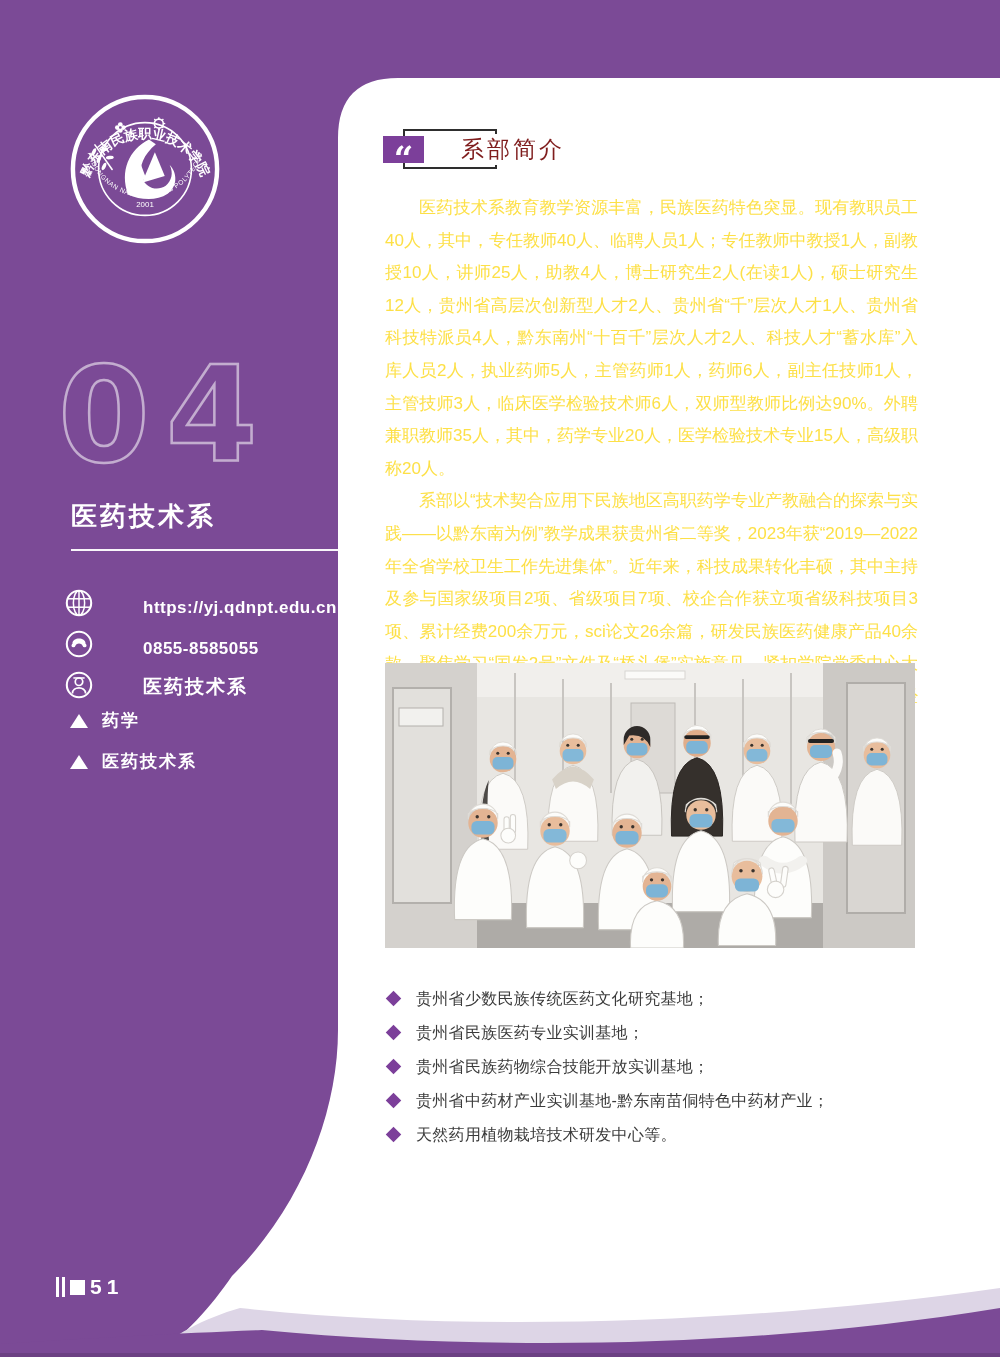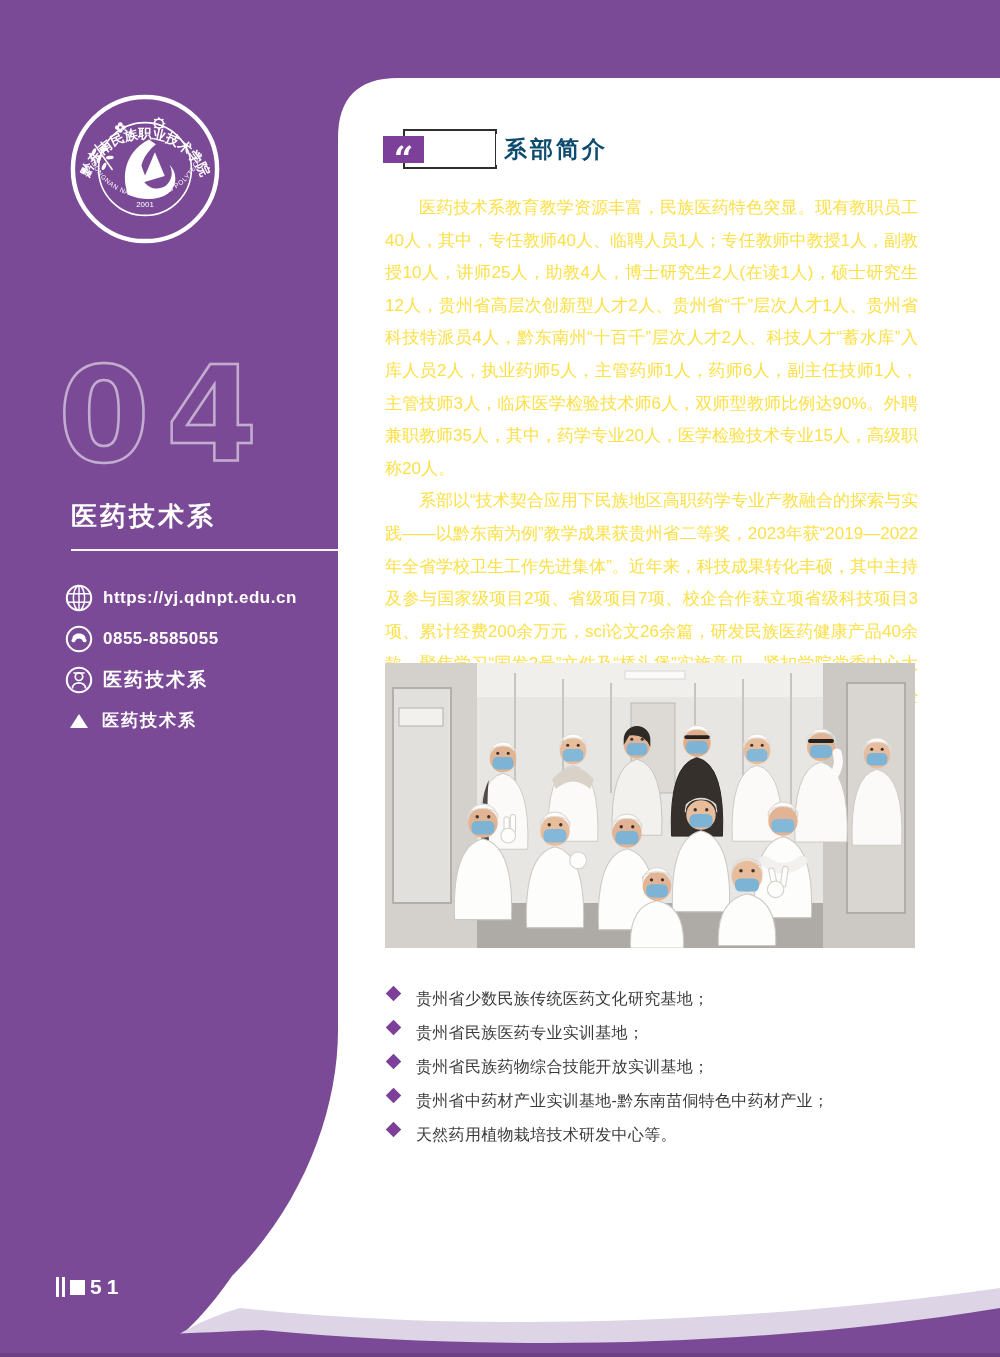--- a/index.html
+++ b/index.html
@@ -20,21 +20,21 @@
     color:transparent; -webkit-text-stroke:2.5px rgba(255,255,255,.55);
     font-family:"DejaVu Sans","Liberation Sans",sans-serif;
   }
   .dept-name {
     position:absolute; left:71px; top:499px;
     font-size:26px; font-weight:bold; letter-spacing:3px; color:#fff;
   }
   .divider { position:absolute; left:71px; top:549px; width:267px; height:2px; background:rgba(255,255,255,.95); }
 
   .contact { position:absolute; left:64px; top:577px; width:270px; }
-  .c-row { display:flex; align-items:center; height:41px; }
+  .c-row { display:flex; align-items:flex-end; height:41px;gap:40px; }
   .c-icon { width:30px; height:30px; flex:0 0 30px; margin-right:9px; }
   .c-text { font-size:17px; font-weight:bold; letter-spacing:.5px; white-space:nowrap; }
   .c-text.big { font-size:19px; letter-spacing:2px; }
   .major-row { display:flex; align-items:center; height:41px; }
   .tri { width:0; height:0; margin:0 14px 0 6px;
          border-left:9px solid transparent; border-right:9px solid transparent;
          border-bottom:14px solid #fff; }
   .major-label { font-size:17px; font-weight:bold; letter-spacing:2px; }
 
   .page-num { position:absolute; left:56px; top:1276px; display:flex; align-items:center; height:22px; }
@@ -48,31 +48,31 @@
   .title-block { position:absolute; left:45px; top:48px; width:260px; height:52px; }
   .title-box { position:absolute; left:20px; top:3px; width:94px; height:40px; border:2px solid #2e2e2e; background:transparent; }
   .quote-badge {
     position:absolute; left:0; top:10px; width:41px; height:27px; background:#7c3f9a;
     display:flex; align-items:center; justify-content:center;
   }
   .quote-glyph { color:#fff; font-family:"DejaVu Serif","Liberation Serif",serif;
     font-size:34px; font-weight:bold; line-height:0; position:relative; top:8px; }
   .section-title {
     position:absolute; left:70px; top:8px; background:#fff; padding:0 8px;
-    font-size:23px; font-weight:bold; color:#0c4a6e; letter-spacing:3px; white-space:nowrap;margin-left:43px;
+    font-size:23px; font-weight:normal; color:#7f1d1d; letter-spacing:3px; white-space:nowrap;
   }
 
   .paragraphs { position:absolute; left:47px; top:114px; width:533px;
     font-size:17px; line-height:32.6px; text-align:justify; color:#fde047; }
   .paragraphs p { margin:0; text-indent:2em; }
 
   .photo { position:absolute; left:47px; top:585px; width:530px; height:285px; display:block; }
 
   .highlights { position:absolute; left:47px; top:910px; width:560px; list-style:none; }
-  .highlights li { display:flex; margin-bottom:13px; line-height:21px; }
+  .highlights li { display:flex; align-items:center; margin-bottom:13px; line-height:21px; }
   .diamond { width:11px; height:11px; background:#7c3f9a; transform:rotate(45deg);
     flex:0 0 11px; margin:0 17px 0 3px; }
   .hl-text { font-size:16px; color:#3b3b3b; letter-spacing:.3px; }
 </style>
 </head>
 <body>
 
 <div class="page">
 
   <svg class="bg-svg" width="1000" height="1357" viewBox="0 0 1000 1357">
@@ -165,20 +165,24 @@
         <svg class="c-icon" viewBox="-16 -16 32 32">
           <circle r="13" fill="none" stroke="#fff" stroke-width="2.2"></circle>
           <circle cx="0" cy="-3.5" r="4" fill="none" stroke="#fff" stroke-width="1.8"></circle>
           <path d="M-7,9 C-7,1 7,1 7,9" fill="none" stroke="#fff" stroke-width="1.8"></path>
           <line x1="-6" y1="-7.5" x2="6" y2="-7.5" stroke="#fff" stroke-width="1.6"></line>
         </svg>
         <span class="c-text big">医药技术系</span>
       </div>
       <div class="major-row">
         <span class="tri"></span>
+        <span class="major-label">药学</span>
+      </div>
+      <div class="major-row">
+        <span class="tri"></span>
         <span class="major-label">医药技术系</span>
       </div>
     </div>
 
     <div class="page-num">
       <span class="pn-bar"></span>
       <span class="pn-bar"></span>
       <span class="pn-sq"></span>
       <span class="pn-digits">51</span>
     </div>

